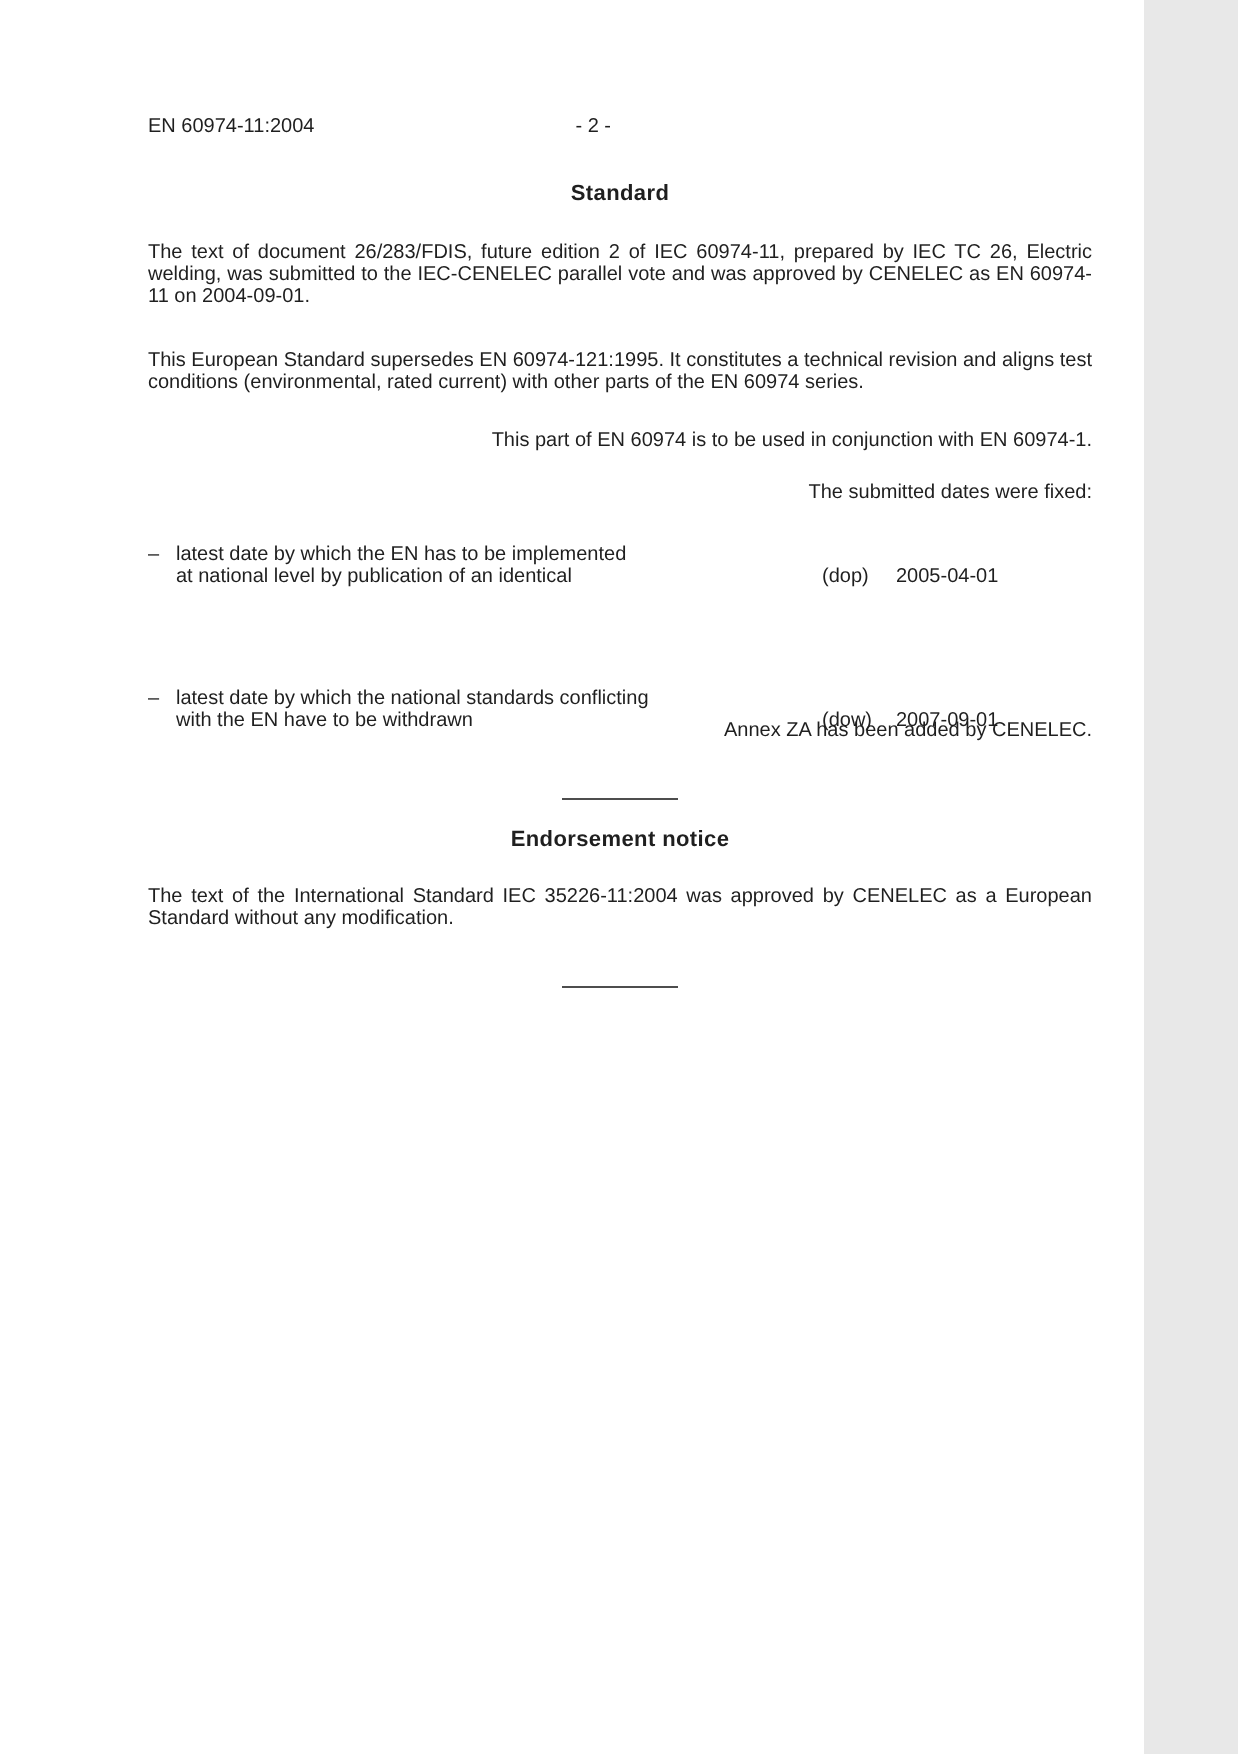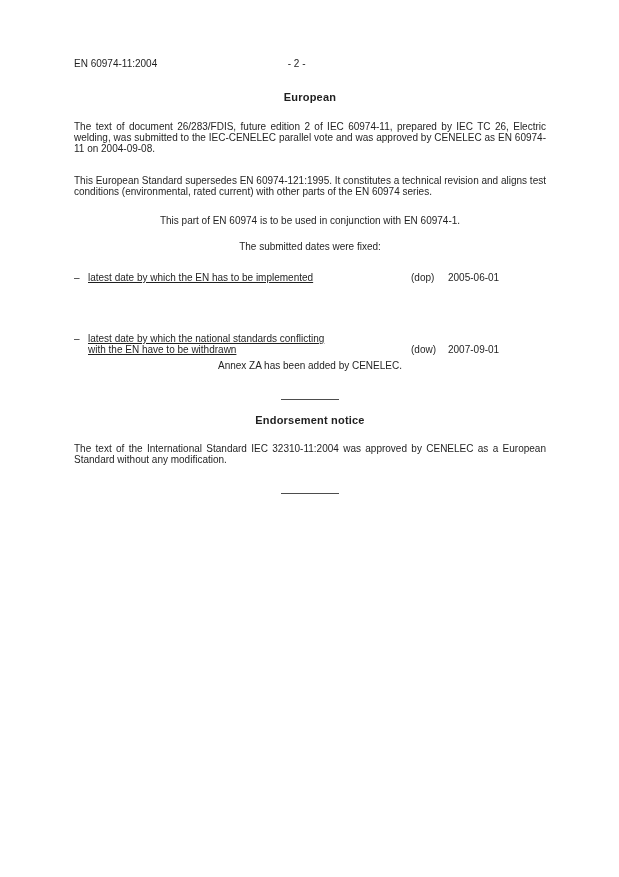--- a/index.html
+++ b/index.html
@@ -1,35 +1,34 @@
 <!DOCTYPE html>
 <html><head>
 <meta charset="utf-8">
 <style>
   * { margin: 0; padding: 0; box-sizing: border-box; }
   html, body { background: #e8e8e8; }
   .page {
     position: relative;
-    width: 619px;
+    width: 572px;
     height: 877px;
     background: #ffffff;
     font-family: "Liberation Sans", "DejaVu Sans", sans-serif;
     font-size: 10px;
     line-height: 11px;
     color: #1f1f1f;
     overflow: hidden;
-    text-decoration: underline;
   }
   .block { position: absolute; left: 74px; width: 472px; }
   .header-row { display: flex; }
   .header-left { flex: 0 0 auto; }
   .header-center { flex: 1 1 auto; text-align: center; padding-right: 110px; }
   .h-title { font-weight: bold; font-size: 11px; line-height: 13px; text-align: center; letter-spacing: 0.2px; }
   .para { text-align: justify; text-align-last: left; }
-  .para-plain { text-align: center; }
+  .para-plain { text-align: right; }
   .date-item { position: relative; }
   .date-item .dash { position: absolute; left: 0; top: 0; }
   .date-item .item-lines { margin-left: 14px; width: 330px; }
   .date-item .item-label { position: absolute; left: 321px; bottom: 0; margin-left: 16px; }
   .date-item .item-date { position: absolute; left: 374px; bottom: 0; }
   .rule {
     position: absolute;
     left: 281px;
     width: 58px;
     border: none;
@@ -39,52 +38,53 @@
 </head>
 <body>
 
 <div class="page">
 
   <div class="block header-row" style="top:58px">
     <span class="header-left">EN 60974-11:2004</span>
     <span class="header-center">- 2 -</span>
   </div>
 
-  <div class="block h-title" style="top:91px">European</div>
+  <div class="block h-title" style="top:91px">Standard</div>
 
-  <div class="block para" style="top:121px">The text of document 26/283/FDIS, future edition 2 of IEC 60974-11, prepared by IEC TC 26, Electric welding, was submitted to the IEC-CENELEC parallel vote and was approved by CENELEC as EN 60974-11 on 2004-09-08.</div>
+  <div class="block para" style="top:121px">The text of document 26/283/FDIS, future edition 2 of IEC 60974-11, prepared by IEC TC 26, Electric welding, was submitted to the IEC-CENELEC parallel vote and was approved by CENELEC as EN 60974-11 on 2004-09-01.</div>
 
   <div class="block para" style="top:175px">This European Standard supersedes EN 60974-121:1995. It constitutes a technical revision and aligns test conditions (environmental, rated current) with other parts of the EN 60974 series.</div>
 
   <div class="block para-plain" style="top:215px">This part of EN 60974 is to be used in conjunction with EN 60974-1.</div>
 
   <div class="block para-plain" style="top:241px">The submitted dates were fixed:</div>
 
   <div class="block date-item" style="top:272px">
     <span class="dash">–</span>
     <div class="item-lines">
       <div>latest date by which the EN has to be implemented</div>
+      <div>at national level by publication of an identical</div>
     </div>
     <span class="item-label">(dop)</span>
-    <span class="item-date">2005-06-01</span>
+    <span class="item-date">2005-04-01</span>
   </div>
 
   <div class="block date-item" style="top:322px">
     <span class="dash">–</span>
     <div class="item-lines">
       <div>latest date by which the national standards conflicting</div>
       <div>with the EN have to be withdrawn</div>
     </div>
     <span class="item-label">(dow)</span>
     <span class="item-date">2007-09-01</span>
   </div>
 
   <div class="block para-plain" style="top:360px">Annex ZA has been added by CENELEC.</div>
 
   <hr class="rule" style="top:399px">
 
   <div class="block h-title" style="top:414px">Endorsement notice</div>
 
-  <div class="block para" style="top:443px">The text of the International Standard IEC 32310-11:2004 was approved by CENELEC as a European Standard without any modification.</div>
+  <div class="block para" style="top:443px">The text of the International Standard IEC 35226-11:2004 was approved by CENELEC as a European Standard without any modification.</div>
 
   <hr class="rule" style="top:493px">
 
 </div>
 
 </body></html>

